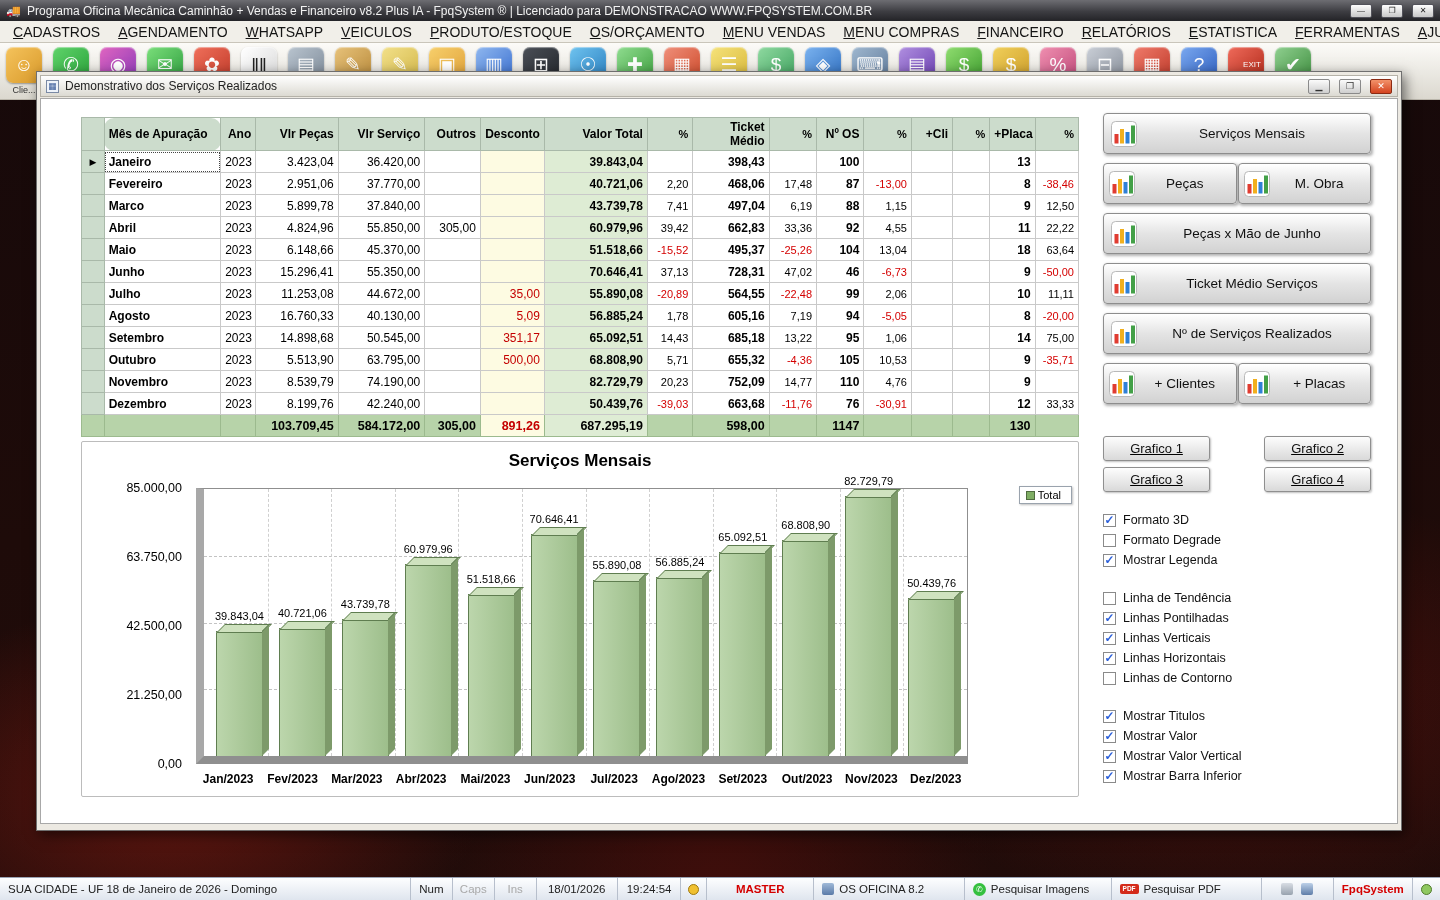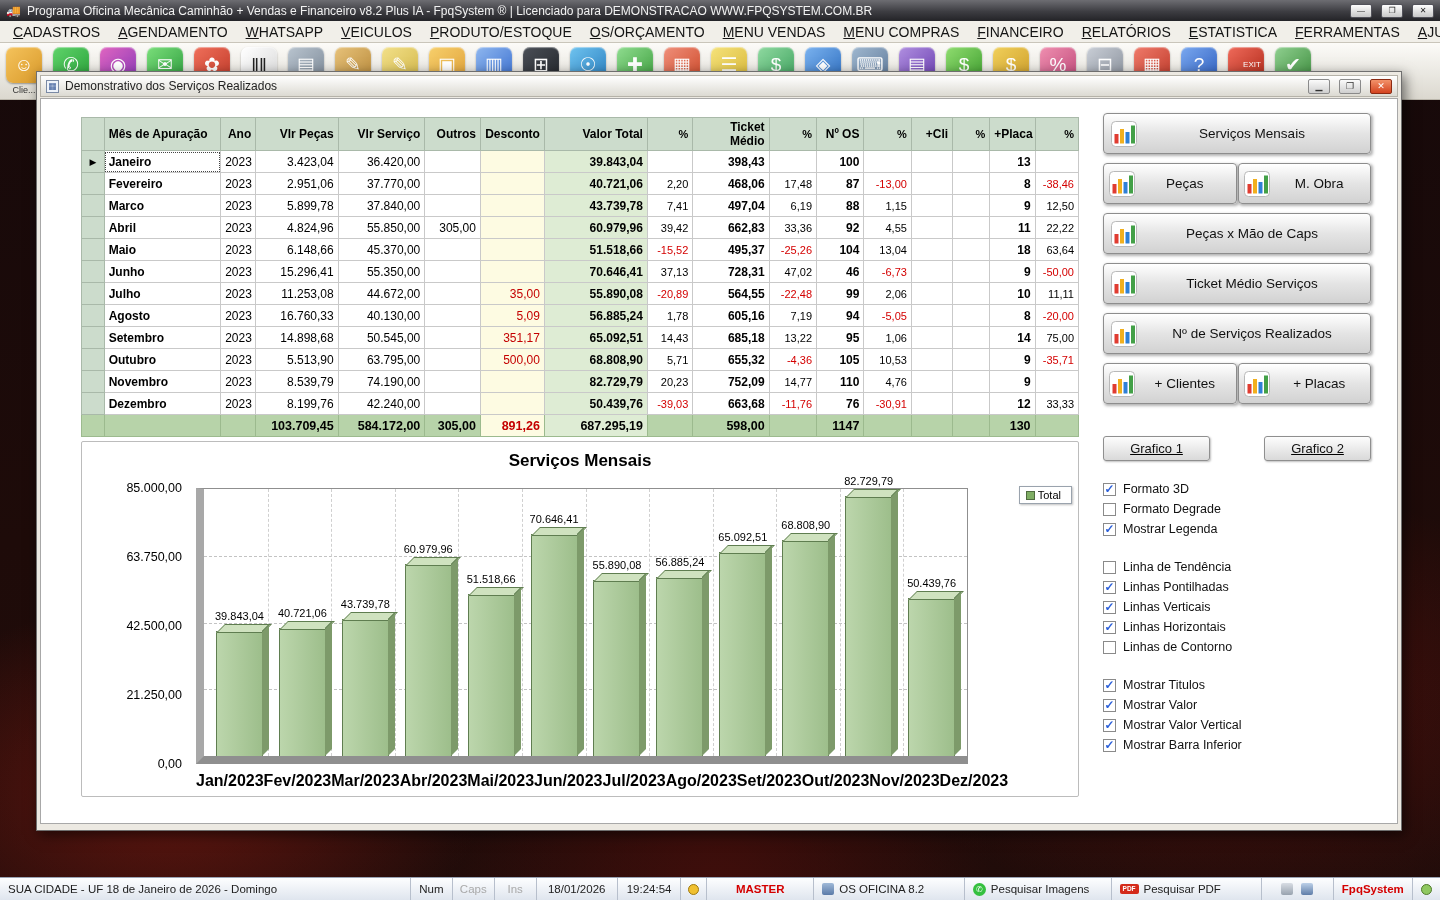--- a/index.html
+++ b/index.html
@@ -38,21 +38,21 @@
   .grid td.c-marker,.grid th.c-marker{background:#ccdccc;border-color:#a9b9a9;width:22px;text-align:center;font-size:9px;padding:0;}
   .c-mes{text-align:left;font-weight:bold;}
   .c-ano{text-align:right;}
   .c-num{text-align:right;}
   .c-desc{text-align:right;background:#fdfbe2 !important;color:#c40000 !important;}
   .c-total{text-align:right;background:#deecd4 !important;font-weight:bold;}
   .c-pct{text-align:right;font-size:11px;color:#0645c8;}
   .c-pct.neg{color:#d40000;}
   .c-ticket,.c-os,.c-placa{text-align:right;font-weight:bold;}
   .c-cli{text-align:right;}
-  th.c-mes{text-align:left;} th.c-num,th.c-pct,th.c-ticket,th.c-os,th.c-placa,th.c-cli,th.c-desc,th.c-total{text-align:right;background:#ccdccc !important;color:#000 !important;font-weight:bold;}
+  th.c-mes{text-align:left;border-radius:10px;} th.c-num,th.c-pct,th.c-ticket,th.c-os,th.c-placa,th.c-cli,th.c-desc,th.c-total{text-align:right;background:#ccdccc !important;color:#000 !important;font-weight:bold;}
   tfoot td{background:#b7d3a9 !important;border-color:#9cba8e !important;font-weight:bold;height:26px;font-size:12.5px;}
   tfoot td.c-desc{color:#c40000 !important;}
   tfoot td.c-marker{background:#b7d3a9 !important;}
   .focus-cell{outline:1.5px dotted #444;outline-offset:-2px;}
   
   .chart-box{position:absolute;left:40px;top:342px;width:998px;height:356px;border:1px solid #bcbcbc;border-radius:2px;background:#fff;}
   .chart-title{position:absolute;top:9px;left:0;width:100%;text-align:center;font-size:17px;font-weight:bold;color:#000;}
   .chart-legend{position:absolute;right:6px;top:44px;border:1px solid #9aa3ad;background:#fff;padding:2px 10px 2px 6px;font-size:11px;display:flex;gap:3px;align-items:center;box-shadow:1px 1px 2px rgba(0,0,0,.25);}
   .swatch{width:9px;height:9px;background:#7fae64;border:1px solid #4f6b3f;display:inline-block;}
   .yaxis{position:absolute;left:0;top:46px;width:106px;height:276px;}
@@ -60,21 +60,21 @@
   .plot{position:absolute;left:114px;top:46px;width:772px;height:276px;background:#fff;border:1px solid #8f8f8f;border-left:8px solid #a8a8a8;border-bottom:8px solid #8f8f8f;}
   .hgrid{position:absolute;left:0;width:100%;border-top:1px dashed #c3c3c3;z-index:1;}
   .vgrid{position:absolute;top:0;height:100%;border-left:1px dashed #d0d0d0;z-index:1;}
   .bars{position:absolute;inset:0;display:flex;align-items:flex-end;padding:0 4px;z-index:2;}
   .bar-slot{flex:1;display:flex;justify-content:center;align-items:flex-end;height:100%;}
   .bar{width:47px;position:relative;background:linear-gradient(to right,#bcd6ac,#9dbe8b);border:1px solid #5f7d50;border-bottom:none;}
   .bar::before{content:"";position:absolute;left:-1px;top:-8px;width:100%;height:7px;background:#cfe2bf;border:1px solid #5f7d50;transform:skewX(-45deg);transform-origin:0 100%;}
   .bar::after{content:"";position:absolute;left:100%;bottom:0;width:7px;height:100%;background:#7d9a6a;border-top:1px solid #5f7d50;transform:skewY(-45deg);transform-origin:0 0;}
   .bar-value{position:absolute;bottom:calc(100% + 10px);left:50%;transform:translateX(-50%);font-size:11px;color:#000;white-space:nowrap;z-index:3;}
   .xlabels{position:absolute;left:114px;top:330px;width:772px;display:flex;}
-  .xlabel{flex:1;text-align:center;font-weight:bold;font-size:16px;color:#000;white-space:nowrap;}
+  .xlabel{flex:1;text-align:center;font-weight:bold;font-size:12px;color:#000;white-space:nowrap;}
   
   .side-panel{position:absolute;left:1062px;top:14px;width:268px;}
   .btn-row{display:flex;gap:1px;margin-bottom:9px;}
   .bigbtn{display:flex;align-items:center;height:41px;width:100%;background:linear-gradient(#ffffff,#e4e4e4 50%,#d2d2d2);border:1px solid #8d8d8d;border-radius:4px;box-shadow:1.5px 1.5px 3px rgba(0,0,0,.3);padding:0 7px;gap:4px;margin-bottom:9px;font-family:inherit;font-size:13.5px;color:#111;cursor:default;}
   .btn-row .bigbtn{margin-bottom:0;flex:1;padding:0 5px;}
   .bigbtn .lbl{flex:1;text-align:center;white-space:nowrap;overflow:hidden;}
   .mini-icon{width:26px;height:26px;flex:0 0 auto;}
   .grafico-wrap{margin-top:32px;}
   .grafico-row{display:flex;justify-content:space-between;margin-bottom:6px;text-decoration:underline;}
   .gbtn{width:107px;height:25px;font-size:13px;background:linear-gradient(#fdfdfd,#d9d9d9);border:1px solid #8f8f8f;border-radius:3px;box-shadow:1px 1px 2px rgba(0,0,0,.25);font-family:inherit;color:#111;cursor:default;}
@@ -665,21 +665,21 @@
           </button>
         </div>
         <button class="bigbtn">
           <span class="mini-icon"><svg viewBox="0 0 26 26" width="26" height="26">
                 <rect x="0.5" y="0.5" width="25" height="25" rx="4" fill="#fff" stroke="#b9b9b9"></rect>
                 <rect x="3.5" y="13" width="4" height="9.5" fill="#e03c31"></rect>
                 <rect x="9" y="8" width="4" height="14.5" fill="#f2b01e"></rect>
                 <rect x="14.5" y="11" width="4" height="11.5" fill="#2f80d6"></rect>
                 <rect x="20" y="4.5" width="4" height="18" fill="#43a047"></rect>
               </svg></span>
-          <span class="lbl">Peças x Mão de Caps</span>
+          <span class="lbl">Peças x Mão de Junho</span>
         </button>
         <button class="bigbtn">
           <span class="mini-icon"><svg viewBox="0 0 26 26" width="26" height="26">
                 <rect x="0.5" y="0.5" width="25" height="25" rx="4" fill="#fff" stroke="#b9b9b9"></rect>
                 <rect x="3.5" y="13" width="4" height="9.5" fill="#e03c31"></rect>
                 <rect x="9" y="8" width="4" height="14.5" fill="#f2b01e"></rect>
                 <rect x="14.5" y="11" width="4" height="11.5" fill="#2f80d6"></rect>
                 <rect x="20" y="4.5" width="4" height="18" fill="#43a047"></rect>
               </svg></span>
           <span class="lbl">Ticket Médio Serviços</span>
@@ -715,20 +715,24 @@
                 </svg></span>
             <span class="lbl">+ Placas</span>
           </button>
         </div>
 
         <div class="grafico-wrap">
           <div class="grafico-row">
             <button class="gbtn">Grafico 1</button>
             <button class="gbtn">Grafico 2</button>
           </div>
+          <div class="grafico-row">
+            <button class="gbtn">Grafico 3</button>
+            <button class="gbtn">Grafico 4</button>
+          </div>
         </div>
 
         <div class="cb-group">
             <label class="cb-row">
               <span class="cb-box">✓</span>
               <span>Formato 3D</span>
             </label>
             <label class="cb-row">
               <span class="cb-box"></span>
               <span>Formato Degrade</span>

